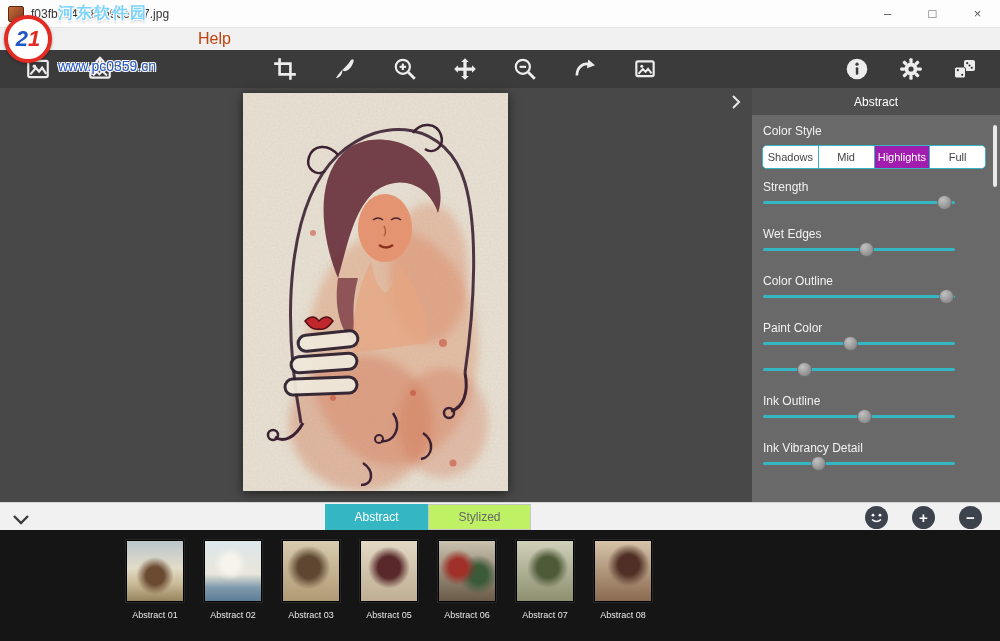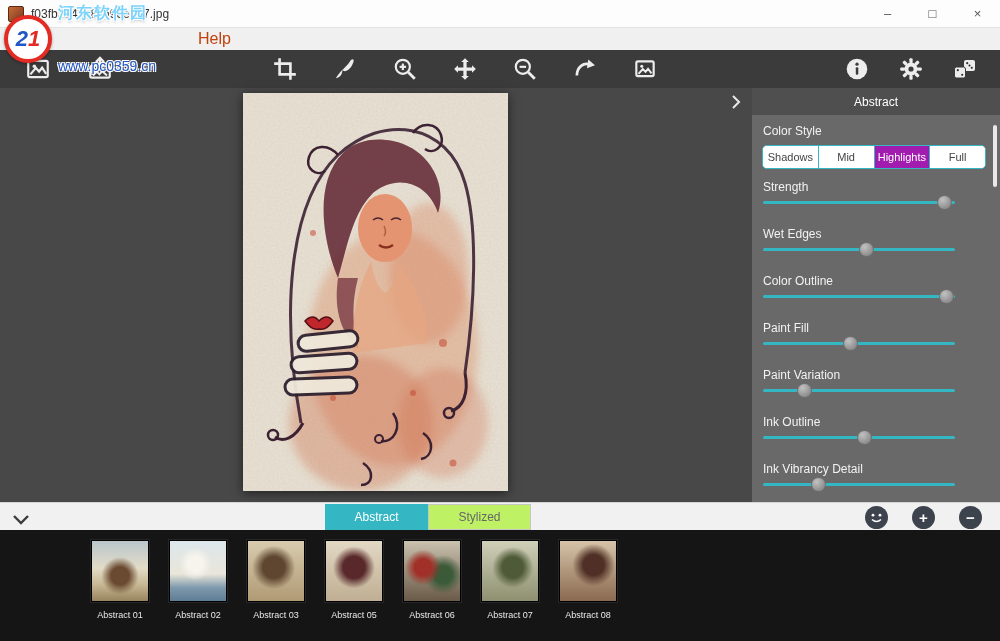--- a/index.html
+++ b/index.html
@@ -65,21 +65,21 @@
   .tabs{position:absolute;left:325px;top:1px;height:26px;display:flex;}
   .tab{width:103px;height:26px;display:flex;align-items:center;justify-content:center;
        font-size:12px;color:#666;background:#bef264;border:1px solid #c6c6c6;box-sizing:border-box;}
   .tab.selected{background:#35b6c3;color:#fff;border-color:#35b6c3;}
   .bb-circles{position:absolute;right:18px;top:3px;display:flex;gap:24px;}
   .circle-btn{width:23px;height:23px;border-radius:50%;background:#3d434d;color:#fff;
               display:flex;align-items:center;justify-content:center;font-size:15px;font-weight:bold;}
 
   
   .tray{position:absolute;top:530px;left:0;width:1000px;height:111px;background:#151515;
-        display:flex;padding-left:81px;box-sizing:border-box;}
+        display:flex;padding-left:116px;box-sizing:border-box;}
   .thumb{width:78px;padding-top:10px;display:flex;flex-direction:column;align-items:center;}
   .thumb-art{width:58px;height:62px;border:1px solid #000;box-shadow:0 0 0 1px #262626;box-sizing:border-box;}
   .thumb-label{margin-top:8px;font-size:9px;color:#e8e8e8;}
   .t1{background:radial-gradient(circle at 50% 58%,#6a4a30 0 20%,rgba(0,0,0,0) 42%),
        linear-gradient(180deg,#b9c6cc 0%,#e3dcc8 45%,#c9b995 72%,#97845f 100%);}
   .t2{background:radial-gradient(circle at 45% 38%,#f6f4ec 0 16%,rgba(0,0,0,0) 34%),
        linear-gradient(180deg,#dde7ec 0%,#e9e6da 55%,#7e98ac 78%,#5d7e96 100%);}
   .t3{background:radial-gradient(circle at 46% 44%,#5e4630 0 24%,rgba(0,0,0,0) 48%),
        linear-gradient(180deg,#d8cbae,#b09a74);}
   .t4{background:radial-gradient(circle at 50% 56%,#4a3220 0 23%,rgba(0,0,0,0) 46%),
@@ -315,27 +315,26 @@
           <div class="knob" style="left: calc(54% - 8px);"></div>
         </div>
     </div>
     <div class="slider-block">
       <div class="slider-label">Color Outline</div>
       <div class="slider-track">
           <div class="knob" style="left: calc(96% - 8px);"></div>
         </div>
     </div>
     <div class="slider-block">
-      <div class="slider-label">Paint Fill</div>
+      <div class="slider-label">Paint Color</div>
       <div class="slider-track">
           <div class="knob" style="left: calc(46% - 8px);"></div>
         </div>
     </div>
     <div class="slider-block">
-      <div class="slider-label">Paint Variation</div>
       <div class="slider-track">
           <div class="knob" style="left: calc(22% - 8px);"></div>
         </div>
     </div>
     <div class="slider-block">
       <div class="slider-label">Ink Outline</div>
       <div class="slider-track">
           <div class="knob" style="left: calc(53% - 8px);"></div>
         </div>
     </div>

